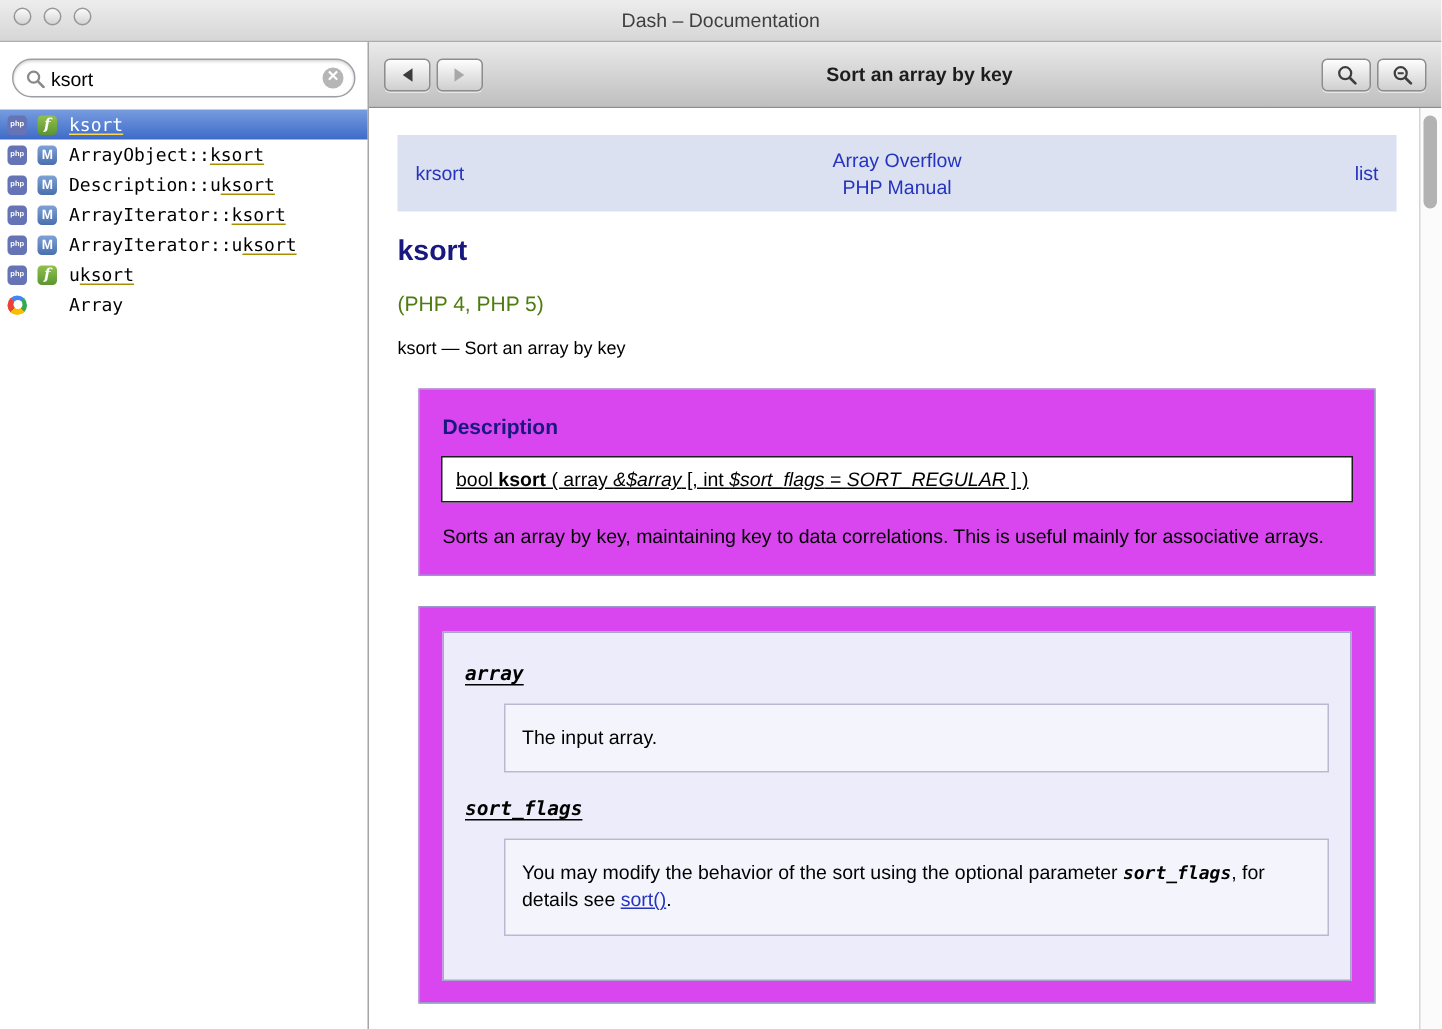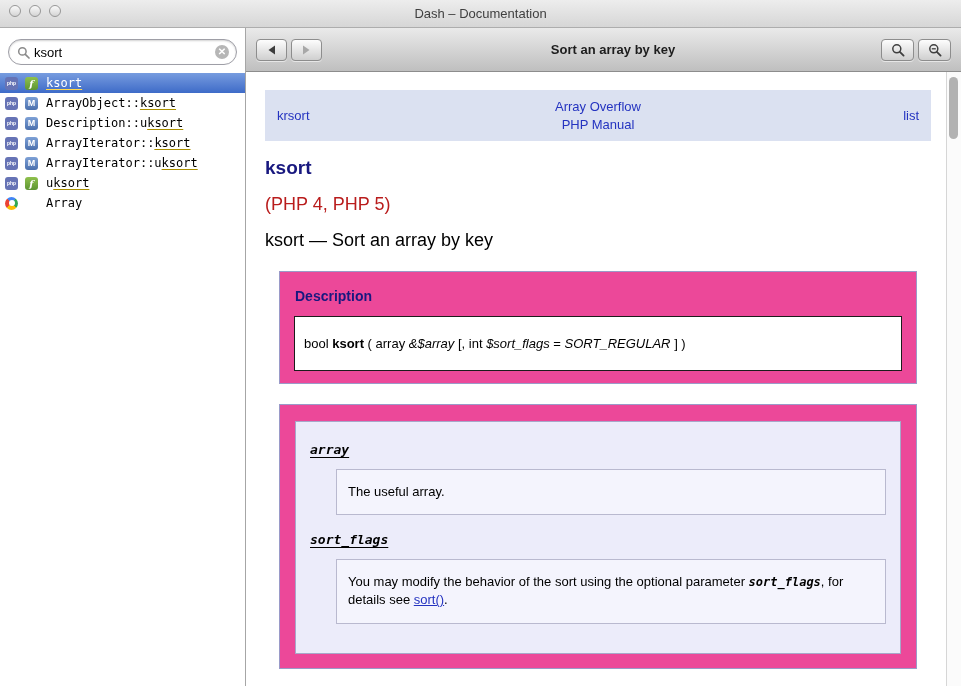--- a/index.html
+++ b/index.html
@@ -70,28 +70,28 @@
   
   .content-row { flex:1; display:flex; min-height:0; }
   .content { flex:1; background:#fff; overflow:hidden; padding:18px 15px 0 19px; position:relative; }
   .docnav { background:#dbe1f1; display:flex; align-items:center; padding:8px 12px;
             font-size:13px; }
   .docnav .nleft { flex:1; text-align:left; }
   .docnav .ncenter { flex:1.4; text-align:center; line-height:1.35; }
   .docnav .nright { flex:1; text-align:right; }
   .doclink { color:#2433c0; cursor:pointer; }
   .page-title { margin-top:16px; font-size:19px; font-weight:bold; color:#18187f; }
-  .version-line { margin-top:15px; font-size:18px; color:#b91c1c; }
-  .purpose-line { margin-top:15px; font-size:18px; color:#000; }
-
-  .secbox { margin:20px 14px 0 14px; background:#ec4899; border:1px solid #9a9ac8;
+  .version-line { margin-top:15px; font-size:14px; color:#4d7c0f; }
+  .purpose-line { margin-top:15px; font-size:12px; color:#000; }
+
+  .secbox { margin:20px 14px 0 14px; background:#d946ef; border:1px solid #9a9ac8;
             padding:12px 14px; }
   .sec-heading { color:#18187f; font-size:14px; font-weight:bold; margin:4px 0 12px 1px; }
-  .signature { background:#fff; border:1px solid #1c1c1c; padding:19px 9px; font-size:13px;
-               color:#000; }
+  .signature { background:#fff; border:1px solid #1c1c1c; padding:7px 9px; font-size:13px;
+               color:#000;text-decoration:underline; }
   .part-plain { }
   .part-bold { font-weight:bold; }
   .part-italic { font-style:italic; }
   .part-bolditalic { font-style:italic; font-weight:bold; font-family:"DejaVu Sans Mono", monospace; font-size:12px; }
   .part-link { color:#2433c0; text-decoration:underline; cursor:pointer;text-align:center; }
   .desc-text { margin:15px 1px 4px 1px; font-size:13px; line-height:1.3; color:#000; max-width:620px; }
 
   .param-wrap { border:1px solid #a7a7c9; background:#ececfa; padding:12px 14px; margin:4px 1px 2px 1px; }
   .param-name { font:italic bold 13px "DejaVu Sans Mono", monospace; text-decoration:underline;
                 text-underline-offset:3px; margin:8px 0 12px 0; color:#000; }
@@ -221,26 +221,27 @@
             </div>
           </div>
 
           <h1 class="page-title">ksort</h1>
           <p class="version-line">(PHP 4, PHP 5)</p>
           <p class="purpose-line">ksort — Sort an array by key</p>
 
           <div class="secbox">
             <div class="sec-heading">Description</div>
             <div class="signature"><span class="part-plain">bool </span><span class="part-bold">ksort</span><span class="part-plain"> ( array </span><span class="part-italic">&amp;$array</span><span class="part-plain"> [, int </span><span class="part-italic">$sort_flags</span><span class="part-plain"> = </span><span class="part-italic">SORT_REGULAR</span><span class="part-plain"> ] )</span></div>
+            <p class="desc-text">Sorts an array by key, maintaining key to data correlations. This is useful mainly for associative arrays.</p>
           </div>
 
           <div class="secbox">
             <div class="param-wrap">
                 <div class="param-name">array</div>
-                <div class="param-desc"><span class="part-plain">The useful array.</span></div>
+                <div class="param-desc"><span class="part-plain">The input array.</span></div>
                 <div class="param-name">sort_flags</div>
                 <div class="param-desc"><span class="part-plain">You may modify the behavior of the sort using the optional parameter </span><span class="part-bolditalic">sort_flags</span><span class="part-plain">, for details see </span><span class="part-link">sort()</span><span class="part-plain">.</span></div>
               </div>
           </div>
 
         </div>
 
         <div class="scrollbar">
           <div class="scroll-thumb"></div>
         </div>

